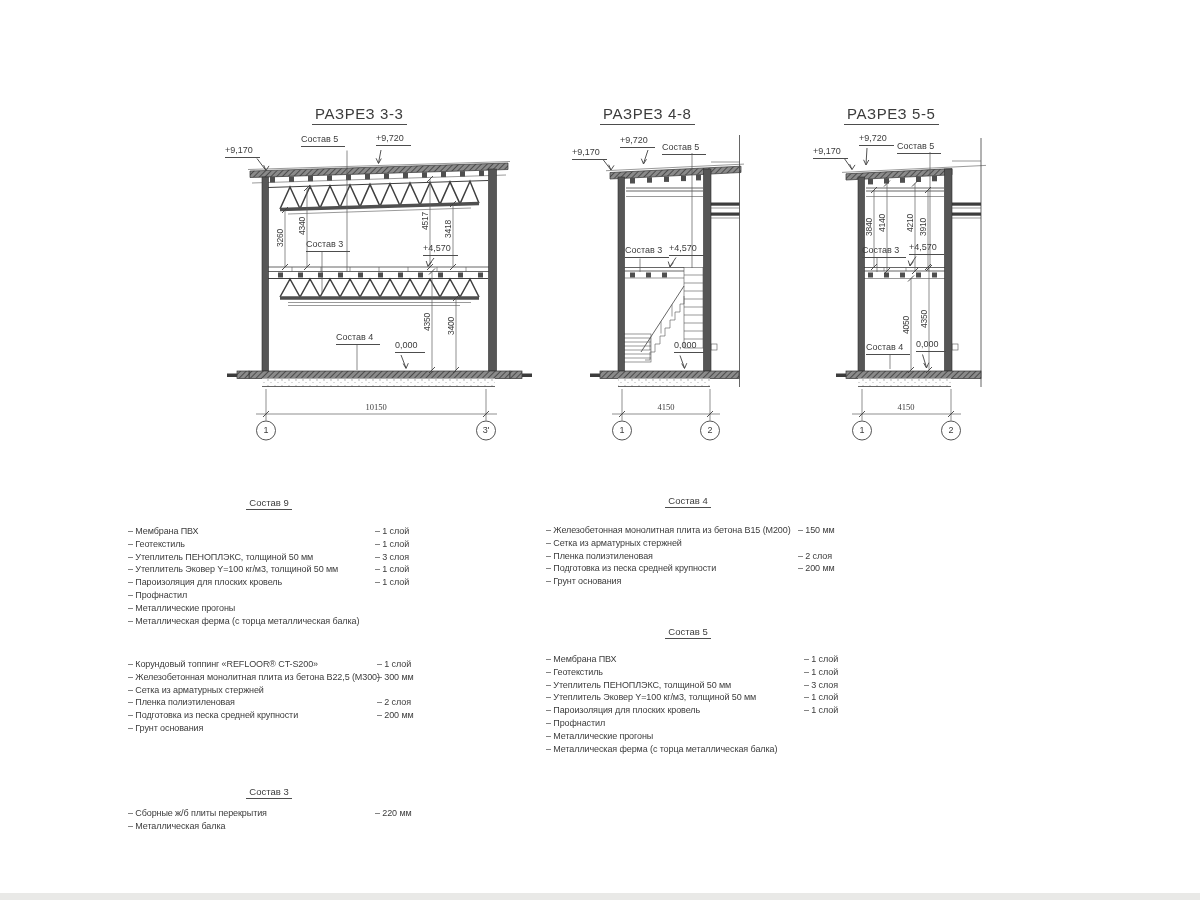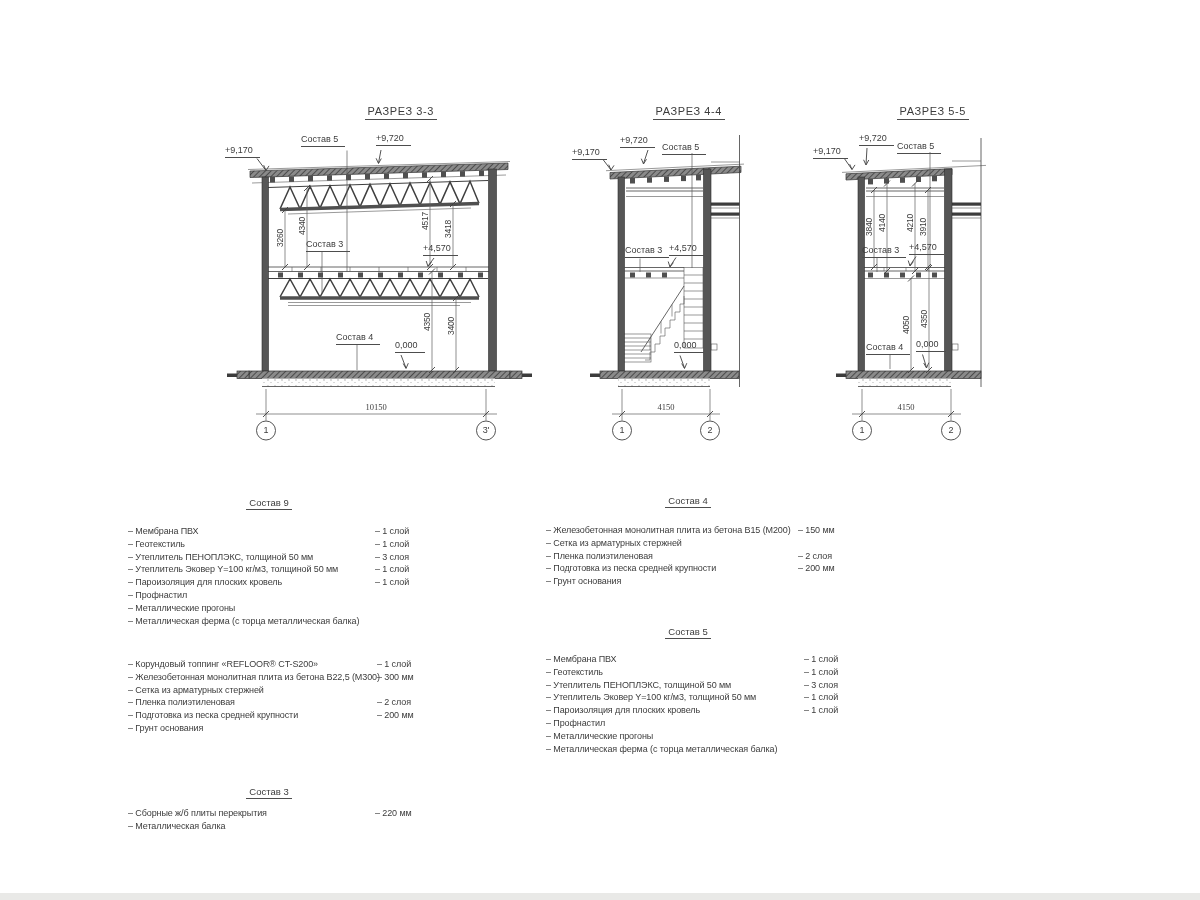--- a/index.html
+++ b/index.html
@@ -19,21 +19,21 @@
   .zig{stroke:#3f3f3f;stroke-width:1.5;fill:none;}
   .t{stroke:#3f3f3f;stroke-width:.9;fill:none;}
   .dim{stroke:#5f5f5f;stroke-width:.7;fill:none;}
   .leader{stroke:#5a5a5a;stroke-width:.7;fill:none;}
   .arr{stroke:#3f3f3f;stroke-width:.9;fill:none;}
   .circ{fill:#fff;stroke:#3f3f3f;stroke-width:.9;}
   .sandr{fill:url(#sandp);stroke:none;}
   
   .lbl{position:absolute;font-size:9px;line-height:11px;white-space:nowrap;color:#3c3c3c;}
   .u{border-bottom:1px solid #4d4d4d;padding:0 7px 1px 0;}
-  .sec-title{position:absolute;text-align:right;font-size:11px;letter-spacing:.6px;}
+  .sec-title{position:absolute;text-align:left;font-size:15px;letter-spacing:.6px;}
   .sec-title .in{border-bottom:1px solid #4d4d4d;padding:0 3px 2px;}
   .dim-v{position:absolute;width:46px;margin-left:-23px;margin-top:-5px;text-align:center;
          font-size:8.5px;transform:rotate(-90deg);letter-spacing:-.2px;}
   .dim-h{position:absolute;width:60px;margin-left:-30px;text-align:center;font-size:8.5px;font-family:Liberation Serif, serif;}
   .axis-num{position:absolute;width:22px;margin-left:-11px;text-align:center;font-size:9px;}
   
   .comp{position:absolute;}
   .comp-title-row{text-align:center;}
   .comp-title{font-size:9.5px;border-bottom:1px solid #4d4d4d;padding:0 3px 1px;}
   .comp-items{margin-top:15px;}
@@ -366,21 +366,21 @@
   <span class="lbl u" style="left:306px;top:239px">Состав 3</span>
   <span class="lbl u" style="left:423px;top:243px">+4,570</span>
   <span class="dim-v" style="left:427px;top:322px">4350</span>
   <span class="dim-v" style="left:451px;top:326px">3400</span>
   <span class="lbl u" style="left:336px;top:332px">Состав 4</span>
   <span class="lbl u" style="left:395px;top:340px">0,000</span>
   <span class="dim-h" style="left:376px;top:402px">10150</span>
   <span class="axis-num" style="left:266px;top:425px">1</span>
   <span class="axis-num" style="left:486px;top:425px">3'</span>
 
-  <div class="sec-title" style="left:600px;top:105px;width:125px"><span class="in">РАЗРЕЗ 4-4</span></div>
+  <div class="sec-title" style="left:600px;top:105px;width:125px"><span class="in">РАЗРЕЗ 4-8</span></div>
   <span class="lbl u" style="left:572px;top:147px">+9,170</span>
   <span class="lbl u" style="left:620px;top:135px">+9,720</span>
   <span class="lbl u" style="left:662px;top:142px">Состав 5</span>
   <span class="lbl u" style="left:625px;top:245px">Состав 3</span>
   <span class="lbl u" style="left:669px;top:243px">+4,570</span>
   <span class="lbl u" style="left:674px;top:340px">0,000</span>
   <span class="dim-h" style="left:666px;top:402px">4150</span>
   <span class="axis-num" style="left:622px;top:425px">1</span>
   <span class="axis-num" style="left:710px;top:425px">2</span>
 

